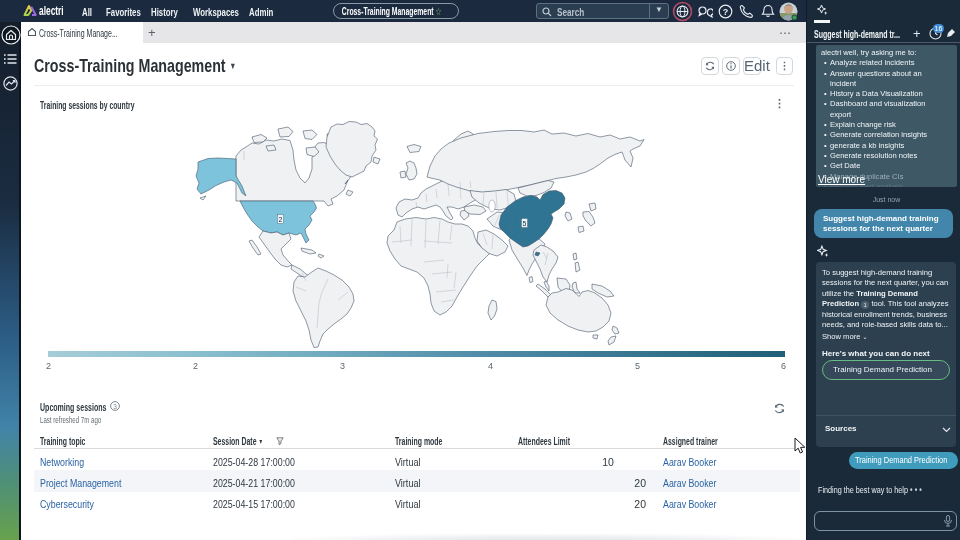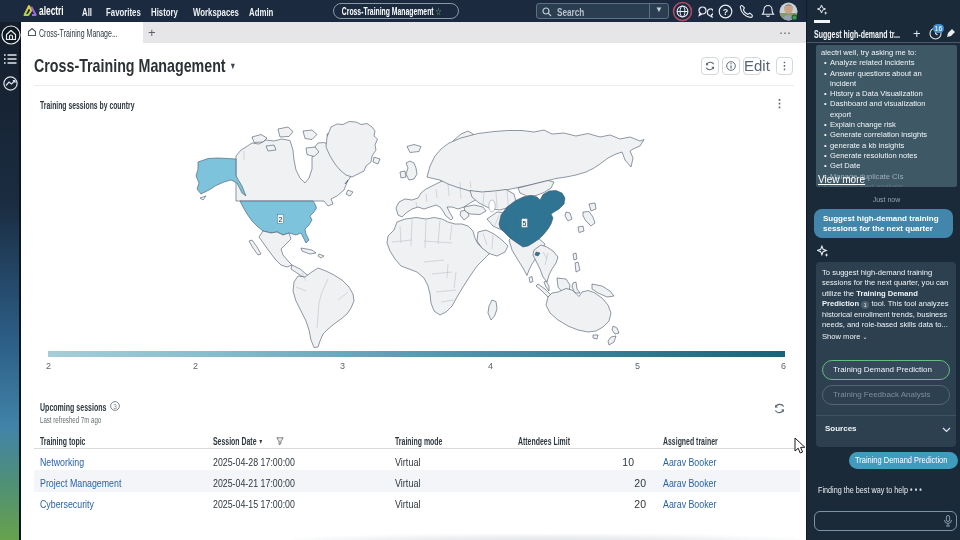--- a/index.html
+++ b/index.html
@@ -255,21 +255,21 @@
       <path d="M1 1 H8 L5.5 4.5 V7.5 L3.5 8.5 V4.5 Z" fill="none" stroke="#4a545e" stroke-width="0.9"></path>
     </svg>
   <span class="abs sx" style="left:355px;transform:scaleX(.66)">Training mode</span>
   <span class="abs sx" style="left:478px;transform:scaleX(.66)">Attendees Limit</span>
   <span class="abs sx" style="left:623px;transform:scaleX(.66)">Assigned trainer</span>
 </div>
 <div class="abs" style="left:40px;top:456px;font-size:10.5px;color:#2e3840;width:760px">
   <a class="abs sx" style="left:0px;color:#2a63a5;transform:scaleX(.84)">Networking</a>
   <span class="abs sx" style="left:173px;transform:scaleX(.84)">2025-04-28 17:00:00</span>
   <span class="abs sx" style="left:355px;transform:scaleX(.86)">Virtual</span>
-  <span class="abs" style="left:518px;width:76px;text-align:right">10</span>
+  <span class="abs" style="left:530px;width:76px;text-align:center">10</span>
   <a class="abs sx" style="left:623px;color:#2a63a5;transform:scaleX(.84)">Aarav Booker</a>
 </div>
 <div class="abs" style="left:40px;top:477px;font-size:10.5px;color:#2e3840;width:760px">
   <a class="abs sx" style="left:0px;color:#2a63a5;transform:scaleX(.84)">Project Management</a>
   <span class="abs sx" style="left:173px;transform:scaleX(.84)">2025-04-21 17:00:00</span>
   <span class="abs sx" style="left:355px;transform:scaleX(.86)">Virtual</span>
   <span class="abs" style="left:530px;width:76px;text-align:right">20</span>
   <a class="abs sx" style="left:623px;color:#2a63a5;transform:scaleX(.84)">Aarav Booker</a>
 </div>
 <div class="abs" style="left:40px;top:498px;font-size:10.5px;color:#2e3840;width:760px">
@@ -354,22 +354,22 @@
 
 <div class="abs" style="left:814px;top:209px;width:139px;height:29px;background:#4286ab;border-radius:8px;color:#fff;font-size:8px;font-weight:bold;line-height:9.6px;padding:5px 0 0 9px">Suggest high-demand training<br>sessions for the next quarter</div>
 <svg class="abs" style="left:817px;top:245px" width="12" height="12" viewBox="0 0 11 11">
   <path d="M4.5 1 L5.6 3.9 L8.5 5 L5.6 6.1 L4.5 9 L3.4 6.1 L0.5 5 L3.4 3.9 Z" fill="none" stroke="#e8edf2" stroke-width="1"></path>
   <path d="M8.7 7.3 L9.2 8.6 L10.5 9.1 L9.2 9.6 L8.7 10.9 L8.2 9.6 L6.9 9.1 L8.2 8.6 Z" fill="#e8edf2"></path>
 </svg>
 
 <div class="abs" style="left:816px;top:262px;width:140px;height:185px;background:#2d4050;border-radius:4px">
   <div style="padding:6px 0 0 6px;font-size:7.6px;line-height:10.4px;color:#eef3f6;white-space:nowrap">To suggest high-demand training<br>sessions for the next quarter, you can<br>utilize the <b>Training Demand</b><br><b>Prediction</b> <span style="display:inline-block;width:8px;height:8px;border-radius:4px;background:#4c6070;color:#dde5ea;font-size:6px;line-height:8px;text-align:center;vertical-align:-1px">1</span> tool. This tool analyzes<br>historical enrollment trends, business<br>needs, and role-based skills data to...</div>
   <div style="padding:2px 0 0 6px;font-size:7.6px;color:#eef3f6">Show more <span style="font-size:6px">⌄</span></div>
+  <div style="padding:8px 0 0 6px;font-size:8px;font-weight:bold;color:#f2f6f8">Here's what you can do next</div>
   <div class="abs" style="left:6px;top:98px;width:128px;height:20px;border:1.5px solid #66bb80;background:#35495a;border-radius:10px;color:#eef3f6;font-size:8px;line-height:17px;padding-left:10px">Training Demand Prediction</div>
-  <div class="abs" style="left:6px;top:123px;width:128px;height:20px;border:1px solid #556574;background:#31455525;border-radius:10px;color:#7e8f9c;font-size:8px;line-height:18px;padding-left:10px">Training Feedback Analysis</div>
   <div class="abs" style="left:0px;top:153px;width:140px;height:1px;background:#3d5263"></div>
   <div class="abs" style="left:9px;top:162px;font-size:8px;font-weight:bold;color:#f2f6f8">Sources</div>
   <svg class="abs" style="left:126px;top:165px" width="9" height="6" viewBox="0 0 9 6">
       <path d="M1 1 L4.5 4.5 L8 1" fill="none" stroke="#dfe5ea" stroke-width="1.2"></path>
     </svg>
 </div>
 
 <div class="abs" style="left:849px;top:452px;width:109px;height:17px;background:#3f9cbd;border-radius:8.5px;color:#fff;font-size:8.8px;line-height:17px"><span class="sx" style="transform:scaleX(.85);padding-left:7px">Training Demand Prediction</span></div>
 <div class="abs sx" style="left:818px;top:485px;font-size:8.5px;color:#e8eef2;transform:scaleX(.85)">Finding the best way to help <span style="letter-spacing:2.5px;font-weight:bold;color:#cfd9e0">•••</span></div>
 

